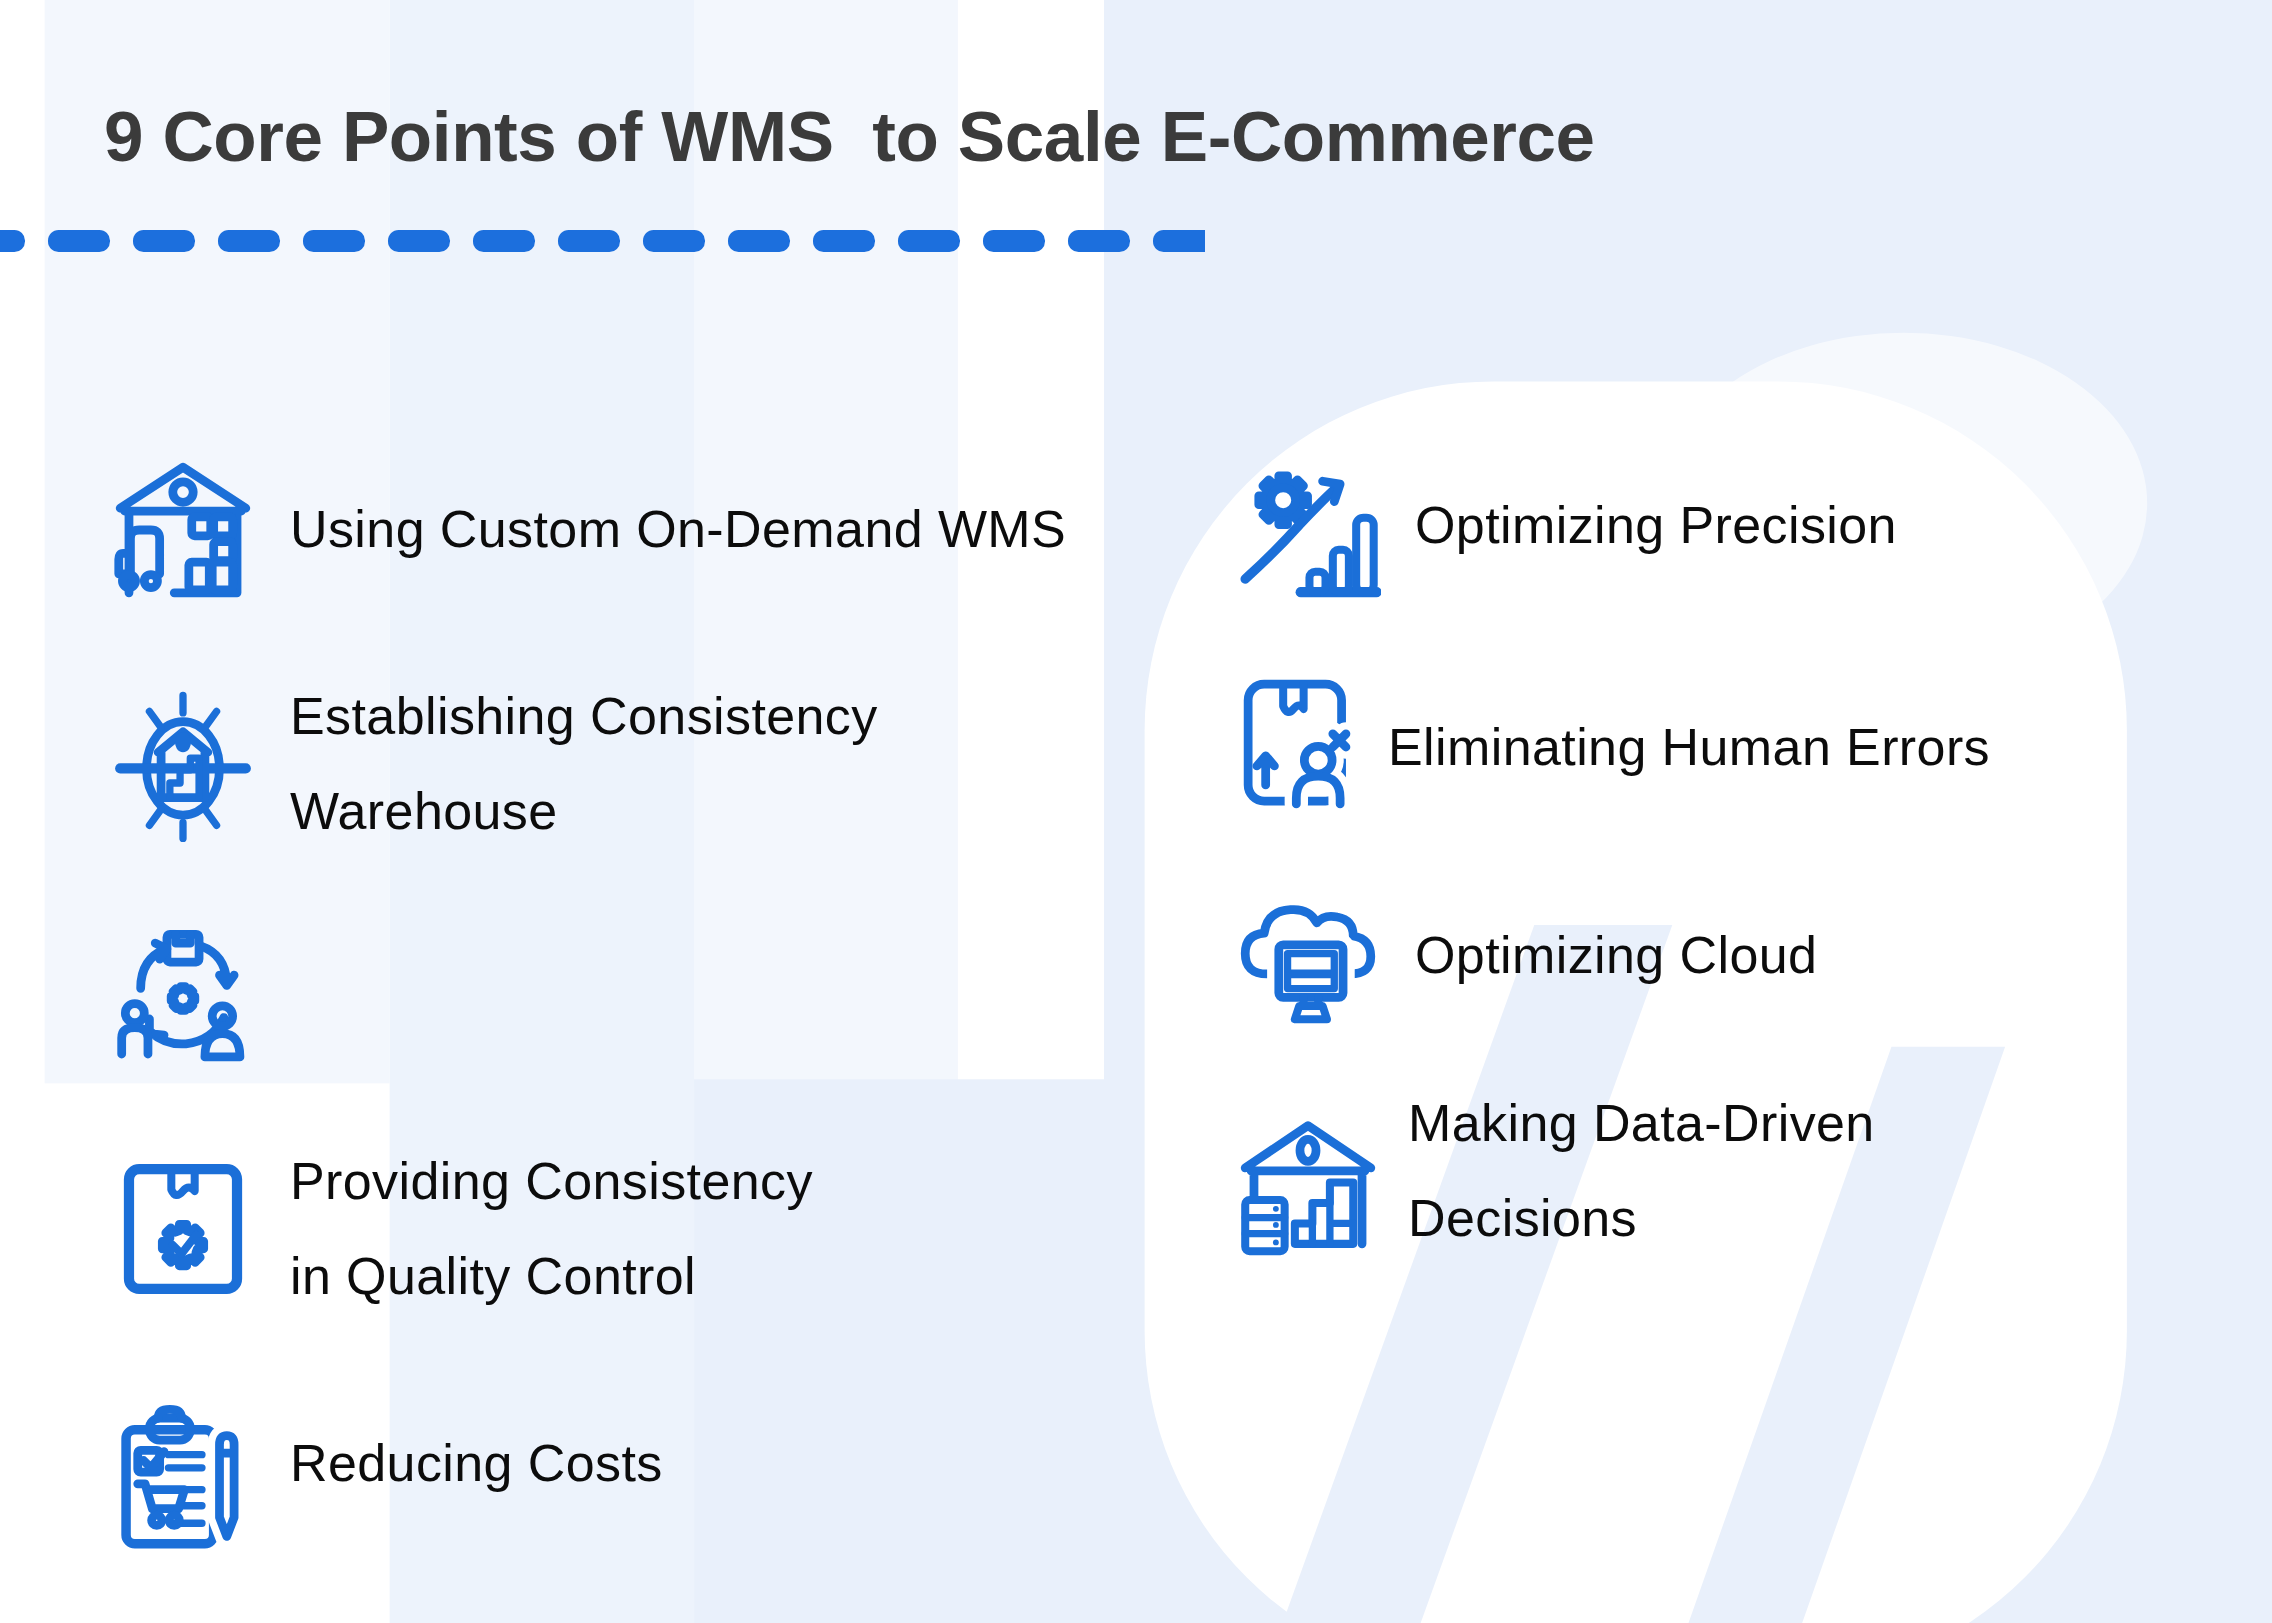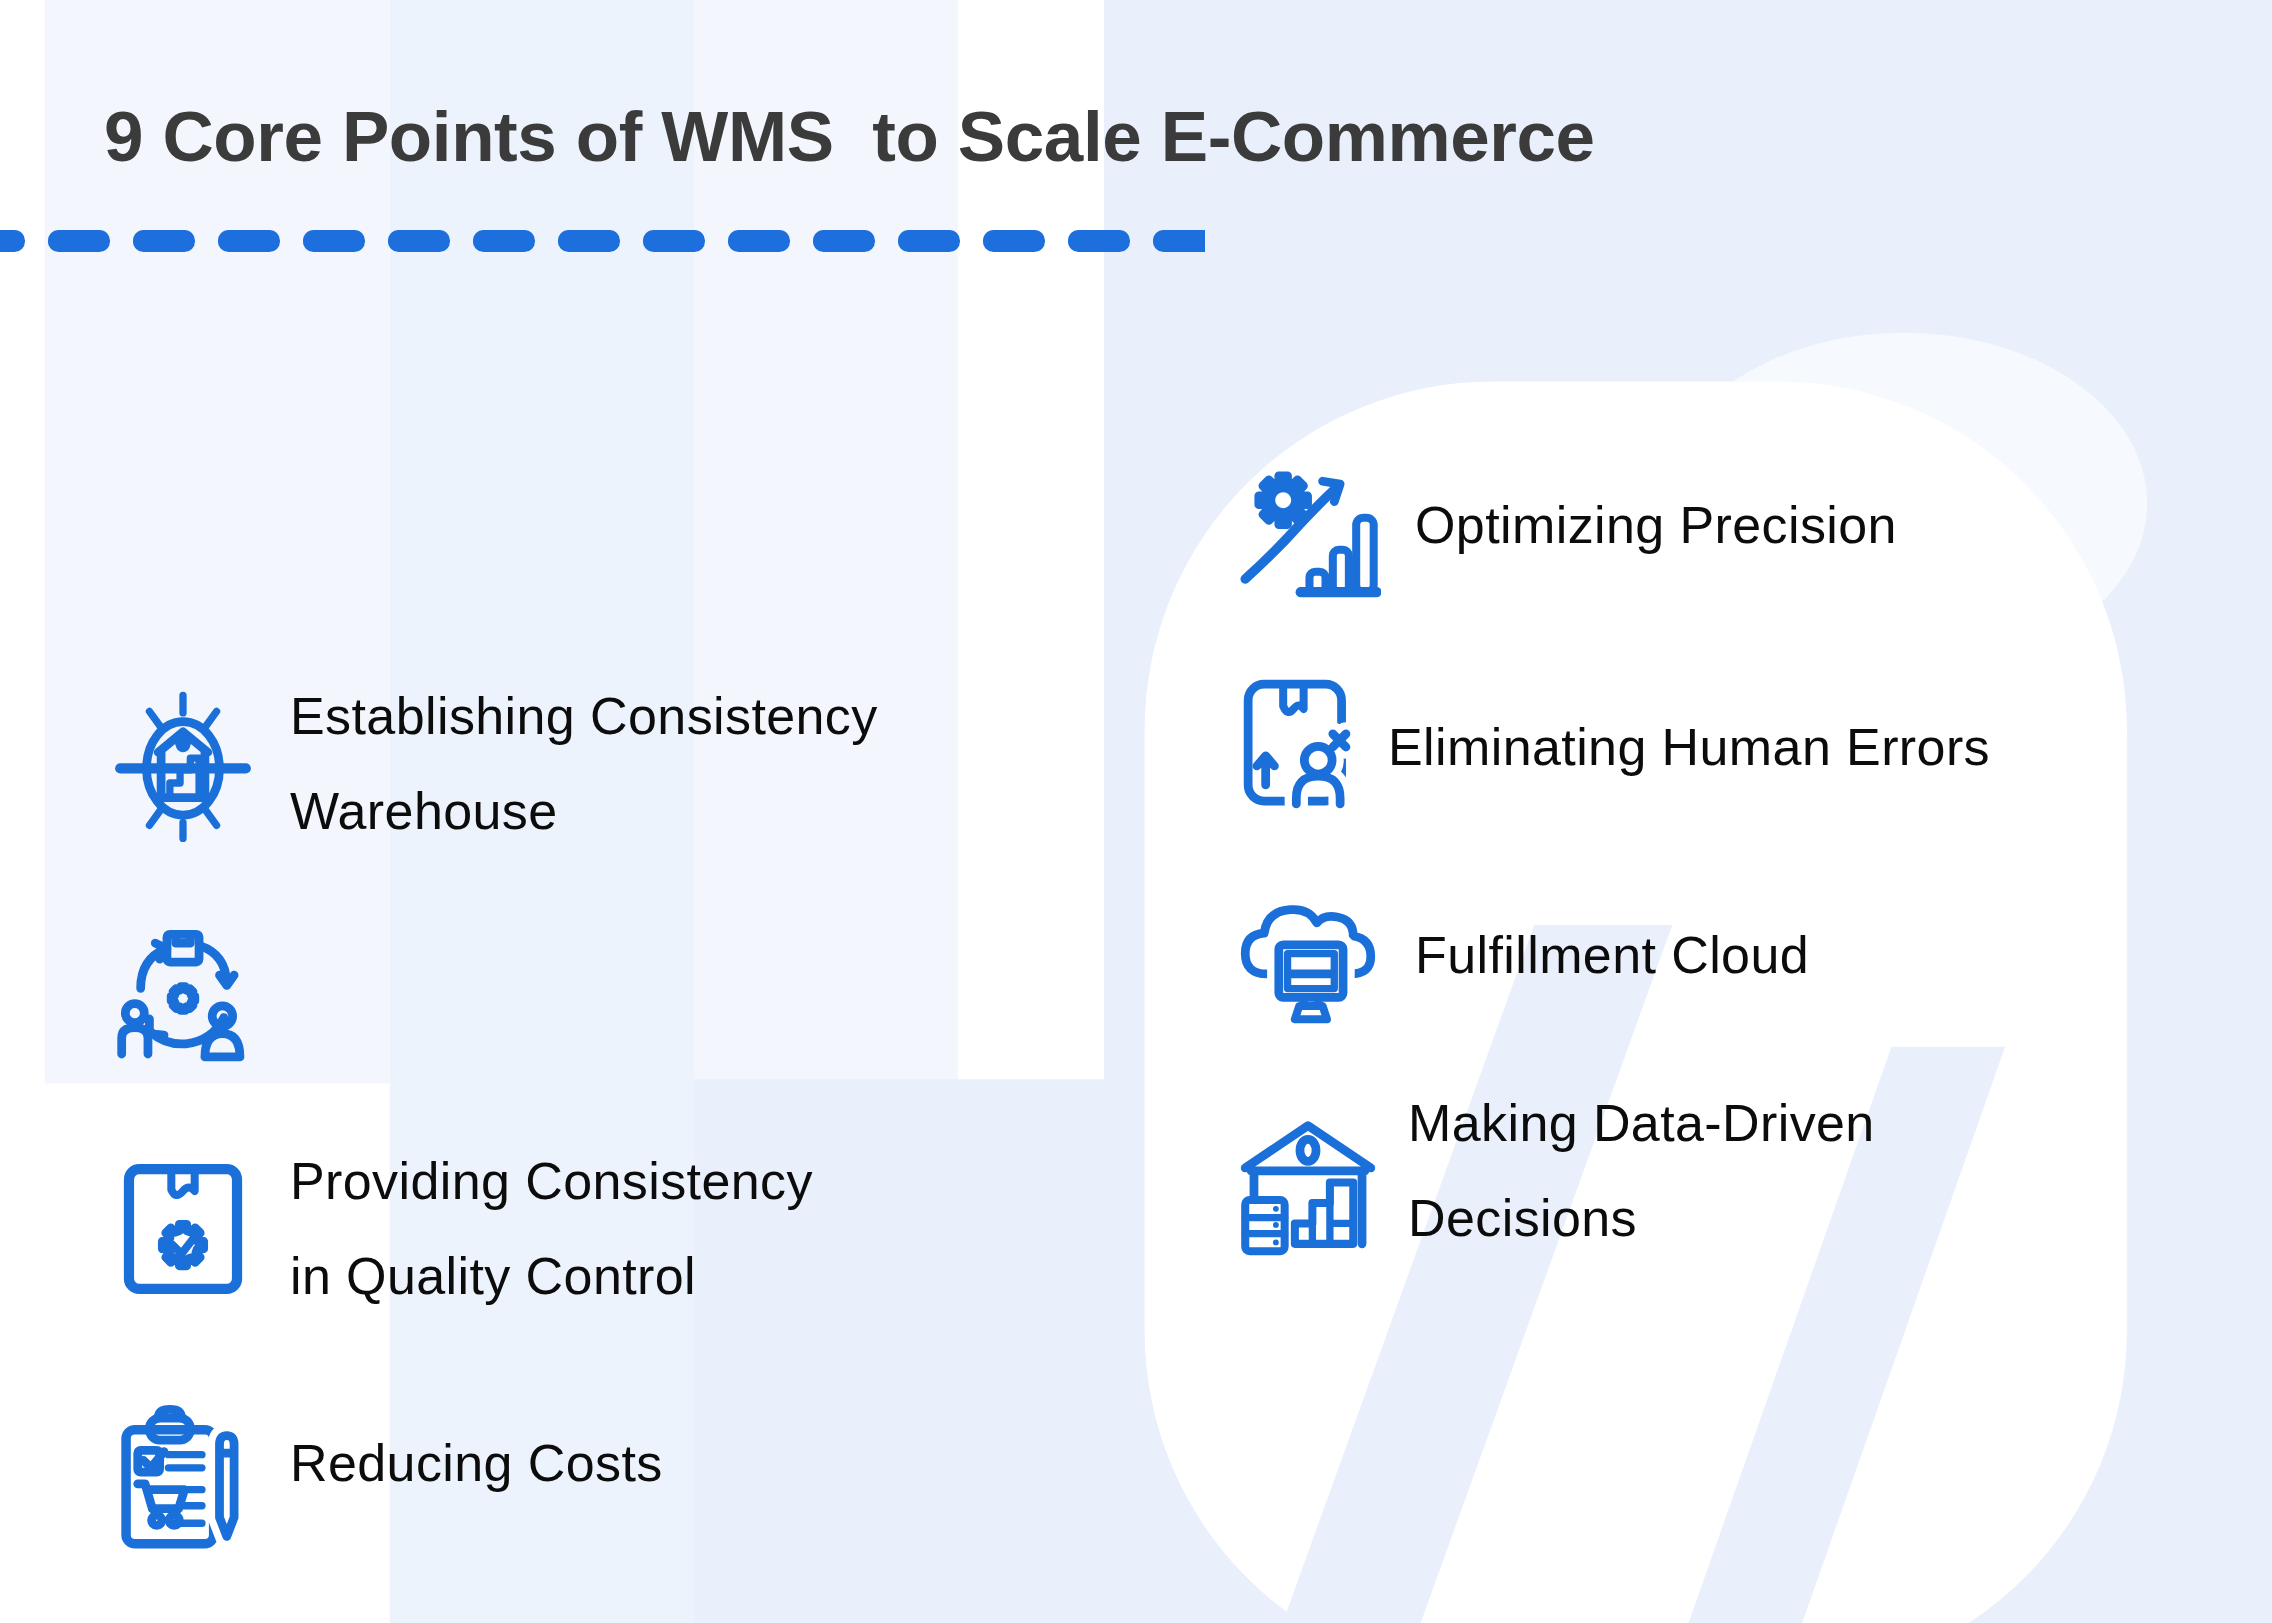--- a/index.html
+++ b/index.html
@@ -80,20 +80,39 @@
       <div class="dash"></div>
       <div class="dash"></div>
       <div class="dash"></div>
       <div class="dash"></div>
       <div class="dash"></div>
       <div class="dash"></div>
       <div class="dash"></div>
       <div class="dash"></div>
   </div>
 
+  <div class="row row-l1">
+    <span class="icon">
+      <svg viewBox="0 0 100 100">
+        <g class="ic">
+          <path d="M7,35 L50,7 L93,35 M10,37 H90 M13,37 V93 M87,37 V93 M44,93 H87"></path>
+          <circle cx="50" cy="24" r="7"></circle>
+          <rect x="56" y="41" width="13" height="13" rx="2"></rect>
+          <rect x="71" y="41" width="13" height="13" rx="2"></rect>
+          <rect x="71" y="58" width="13" height="13" rx="2"></rect>
+          <rect x="54" y="72" width="14" height="19" rx="2"></rect>
+          <rect x="70" y="72" width="14" height="19" rx="2"></rect>
+          <path d="M14,80 V56 Q14,50 20,50 H28 Q34,50 34,56 V80 M14,66 H9 Q6,66 6,70 V80 H14"></path>
+          <circle cx="13" cy="85" r="4.5"></circle>
+          <circle cx="28" cy="85" r="4.5"></circle>
+        </g>
+      </svg>
+    </span>
+    <span class="label">Using Custom On-Demand WMS</span>
+  </div>
 
   <div class="row row-l2">
     <span class="icon">
       <svg viewBox="0 0 100 100">
         <g class="ic">
           <ellipse cx="50" cy="53" rx="25" ry="32"></ellipse>
           <path d="M7,53 H93" stroke-width="7"></path>
           <g stroke-width="5">
             <path d="M50,3 V15 M50,90 V101 M27,14 L35,25 M73,14 L65,25 M27,92 L35,81 M73,92 L65,81"></path>
           </g>
@@ -210,21 +229,21 @@
             <rect x="30" y="43" width="44" height="36" rx="3"></rect>
             <path d="M47,79 V85 M57,79 V85 M41,94 H63 L60,85 H44 Z"></path>
           </g>
           <rect x="30" y="43" width="44" height="36" rx="3"></rect>
           <rect x="36" y="49" width="32" height="24" stroke-width="5"></rect>
           <path d="M47,79 V85 M57,79 V85" stroke-width="5.5"></path>
           <path d="M41,94 H63 L60,85 H44 Z" stroke-width="5.5"></path>
         </g>
       </svg>
     </span>
-    <span class="label">Fulfillment Cloud</span>
+    <span class="label">Optimizing Cloud</span>
   </div>
 
   <div class="row row-r4">
     <span class="icon">
       <svg viewBox="0 0 100 100">
         <g class="ic">
           <path d="M7,39 L50,10 L93,39 M11,41 H89 M87,41 V91 M13,41 V60"></path>
           <ellipse cx="50" cy="27" rx="5.5" ry="7.5"></ellipse>
           <rect x="7" y="61" width="27" height="35" rx="3" stroke-width="5.5"></rect>
           <path d="M7,73 H34 M7,84 H34" stroke-width="5"></path>

